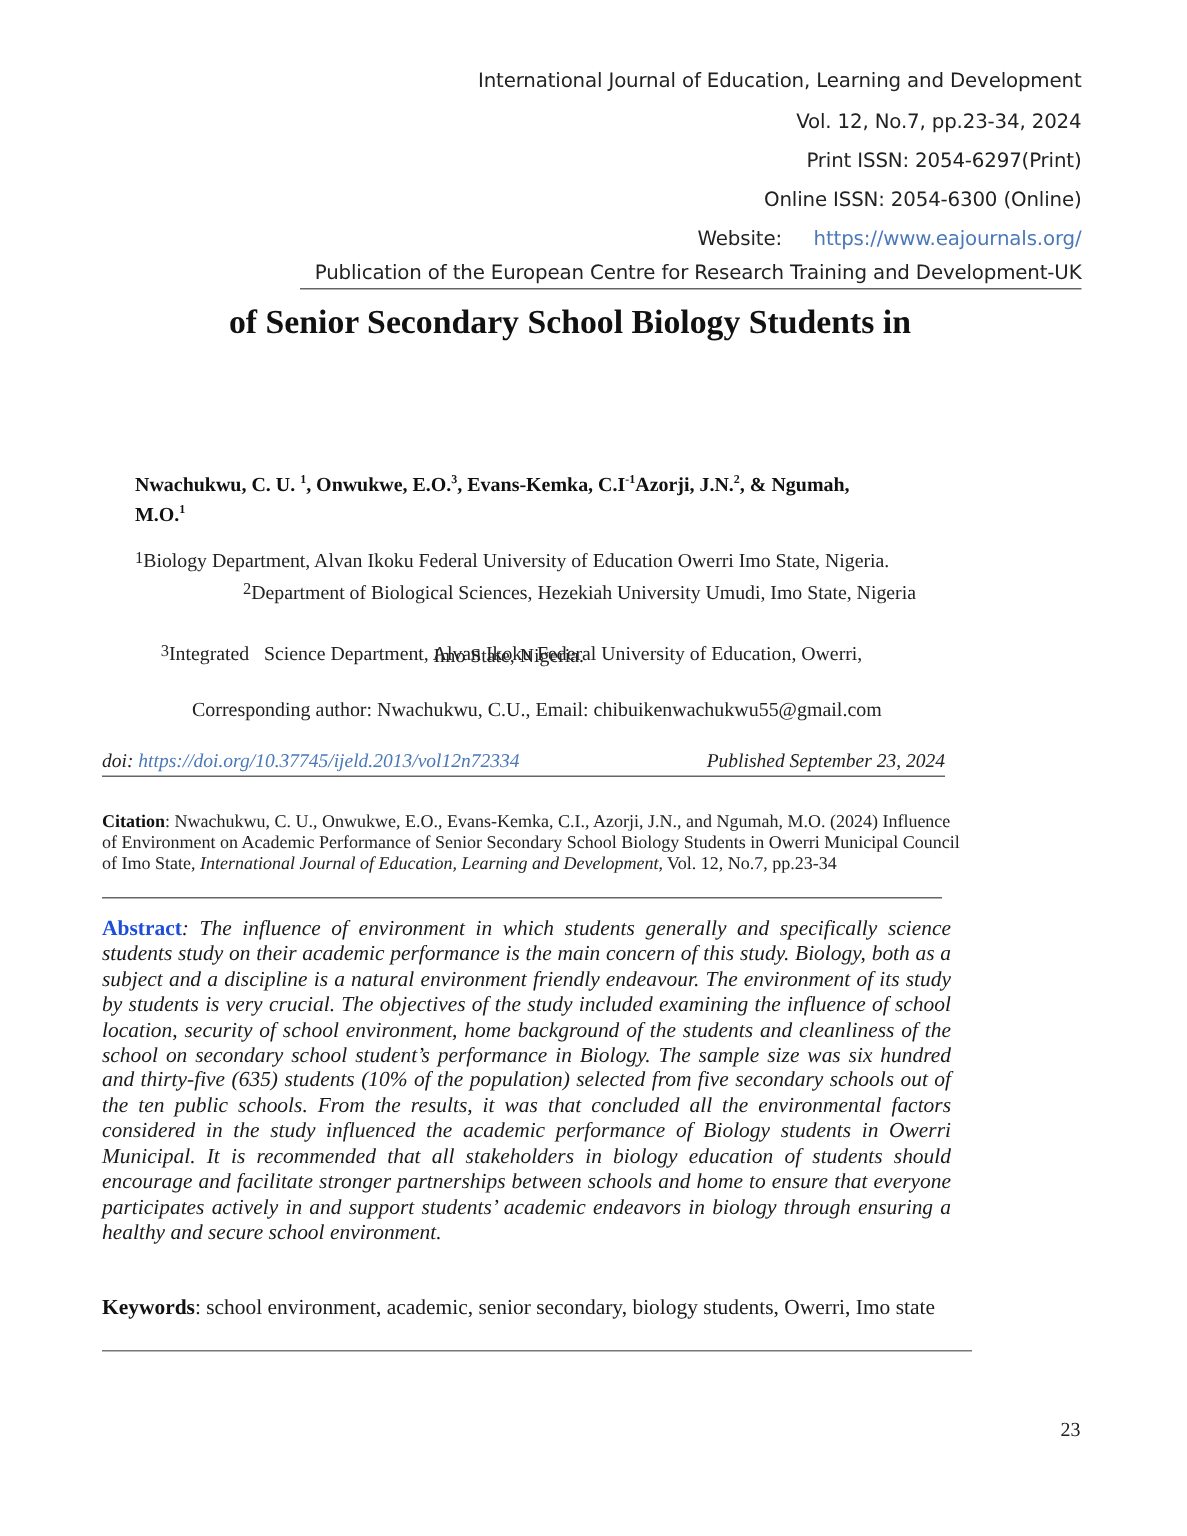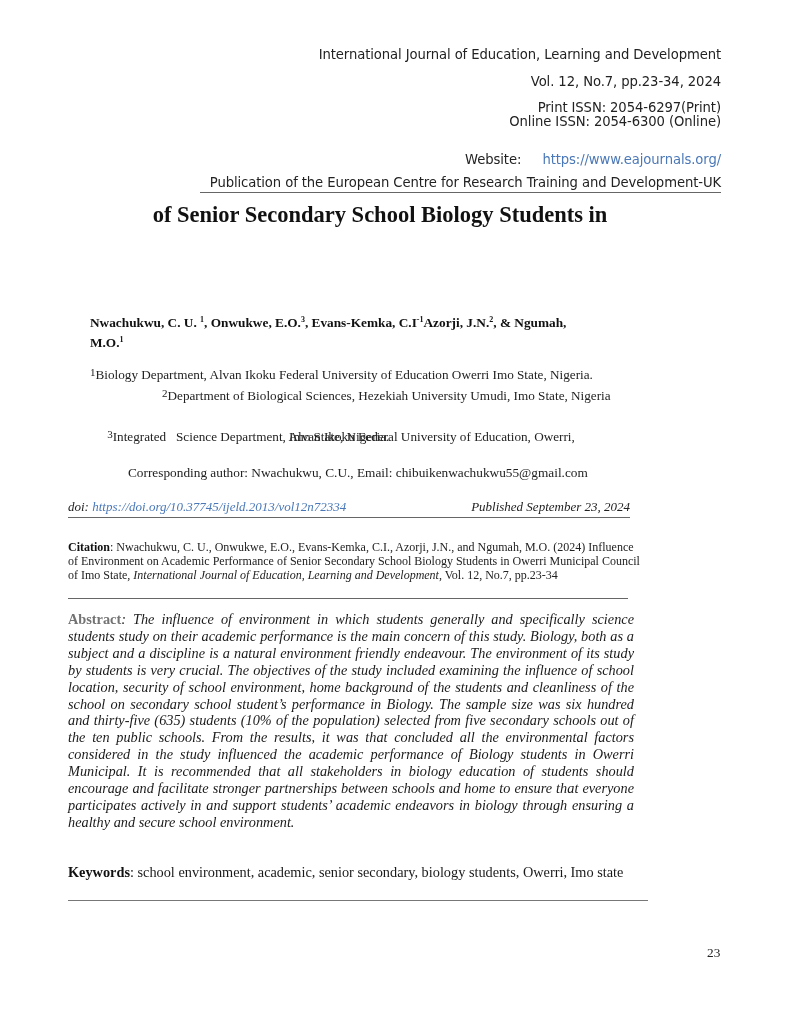--- a/index.html
+++ b/index.html
@@ -118,21 +118,21 @@
     .abstract {
       position: absolute;
       left: 68px;
       width: 566px;
       top: 611px;
       font-size: 14.3px;
       line-height: 16.9px;
       color: #1a1a1a;
       text-align: justify;
     }
-    .abstract b { font-style: normal; color: #737373; }
+    .abstract b { font-style: normal; color: #1d4ed8; }
     .abstract i { font-style: italic; }
 
     .keywords {
       position: absolute;
       left: 68px;
       width: 580px;
       top: 864px;
       font-size: 14.3px;
       line-height: 17px;
       color: #1a1a1a;
@@ -155,21 +155,21 @@
     }
   </style>
 </head>
 <body>
 
 <div class="page">
 
   <div class="jh" style="top:47px;">International Journal of Education, Learning and Development</div>
   <div class="jh" style="top:74px;">Vol. 12, No.7, pp.23-34, 2024</div>
   <div class="jh" style="top:100px;">Print ISSN: 2054-6297(Print)</div>
-  <div class="jh" style="top:114px;margin-left:10px;">Online ISSN: 2054-6300 (Online)</div>
+  <div class="jh" style="top:126px;margin-left:10px;">Online ISSN: 2054-6300 (Online)</div>
   <div class="jh" style="top:152px;">
     <span>Website: </span><span class="link">https://www.eajournals.org/</span>
   </div>
   <div class="jh" style="top:175px;">Publication of the European Centre for Research Training and Development-UK</div>
   <div class="jh-rule"></div>
 
   <div class="title">
     <div>of Senior Secondary School Biology Students in</div>
   </div>
 

